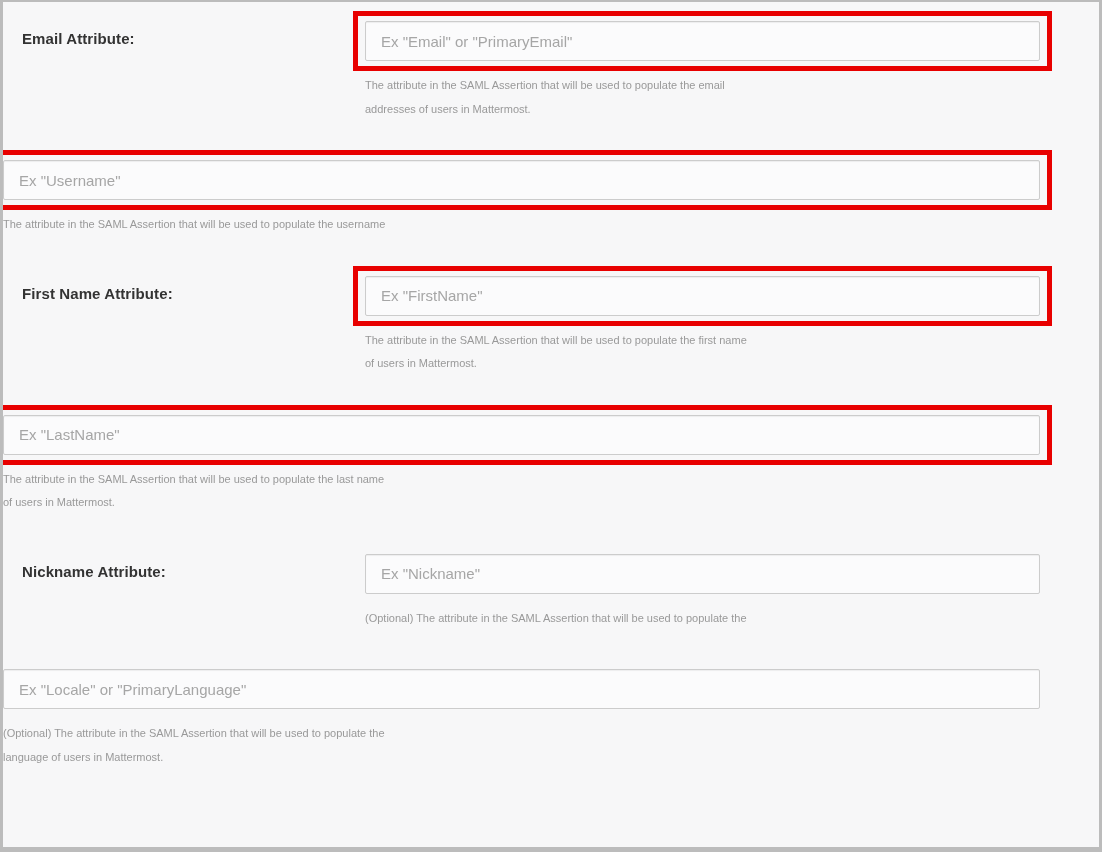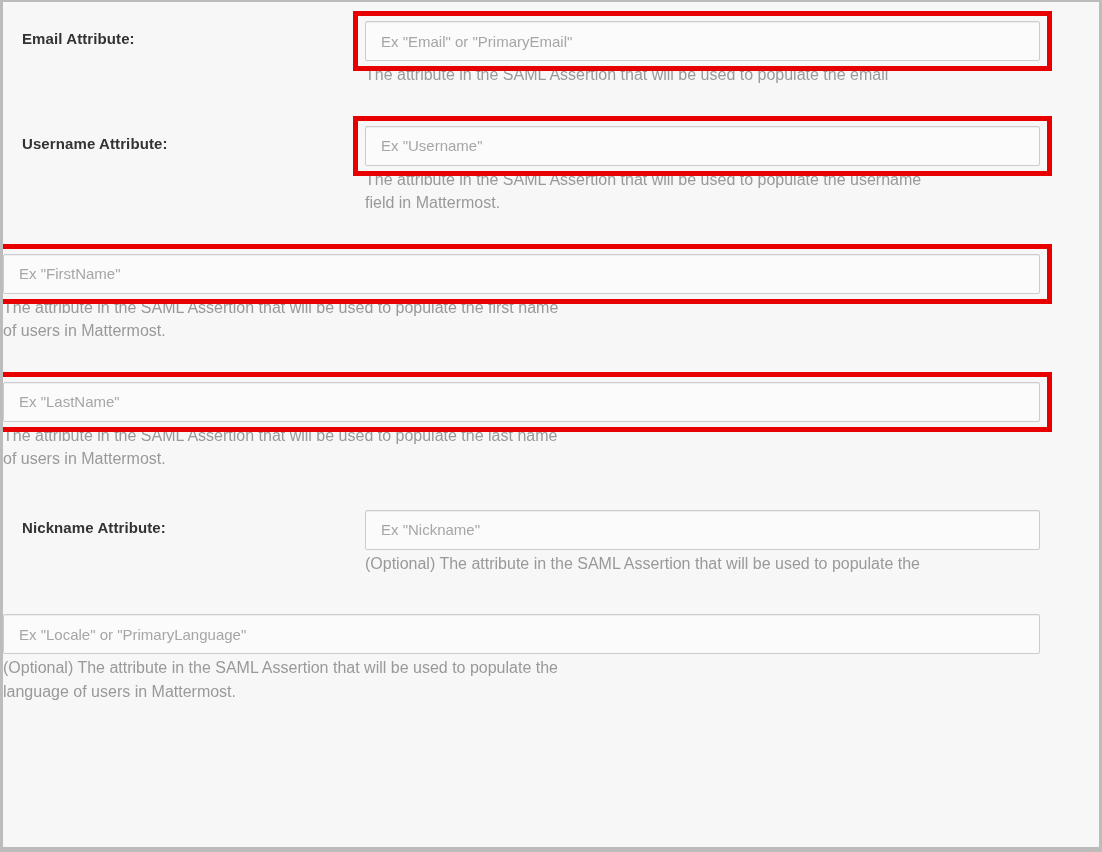--- a/index.html
+++ b/index.html
@@ -71,22 +71,22 @@
   }
   .red-annotation{
     position:absolute;
     top:-10px;bottom:-10px;
     left:-12px;right:-12px;
     border:5px solid var(--annotation-red);
     pointer-events:none;
     z-index:2;
   }
   .help-text{
-    margin-top:2px;
-    font-size:16px;
+    margin-top:13px;
+    font-size:11px;
     line-height:23.5px;
     color:var(--help-text);
   }
   .help-text span{display:block;}
 </style>
 </head>
 <body>
 
 <div class="page">
 
@@ -94,41 +94,41 @@
     <div class="label-col">
       <span class="field-label">Email Attribute:</span>
     </div>
     <div class="input-col">
       <div class="input-wrap">
         <input class="attr-input" type="text" placeholder="Ex &quot;Email&quot; or &quot;PrimaryEmail&quot;" style="">
         <div class="red-annotation"></div>
       </div>
       <div class="help-text">
         <span>The attribute in the SAML Assertion that will be used to populate the email</span>
+        <span>addresses of users in Mattermost.</span>
       </div>
     </div>
   </div>
 
   <div class="form-row">
-    <div class="label-col">
-      <span class="field-label">Username Attribute:</span>
-    </div>
     <div class="input-col">
       <div class="input-wrap">
         <input class="attr-input" type="text" placeholder="Ex &quot;Username&quot;" style="">
         <div class="red-annotation"></div>
       </div>
       <div class="help-text">
         <span>The attribute in the SAML Assertion that will be used to populate the username</span>
-        <span>field in Mattermost.</span>
       </div>
     </div>
   </div>
 
   <div class="form-row">
+    <div class="label-col">
+      <span class="field-label">First Name Attribute:</span>
+    </div>
     <div class="input-col">
       <div class="input-wrap">
         <input class="attr-input" type="text" placeholder="Ex &quot;FirstName&quot;" style="">
         <div class="red-annotation"></div>
       </div>
       <div class="help-text">
         <span>The attribute in the SAML Assertion that will be used to populate the first name</span>
         <span>of users in Mattermost.</span>
       </div>
     </div>

